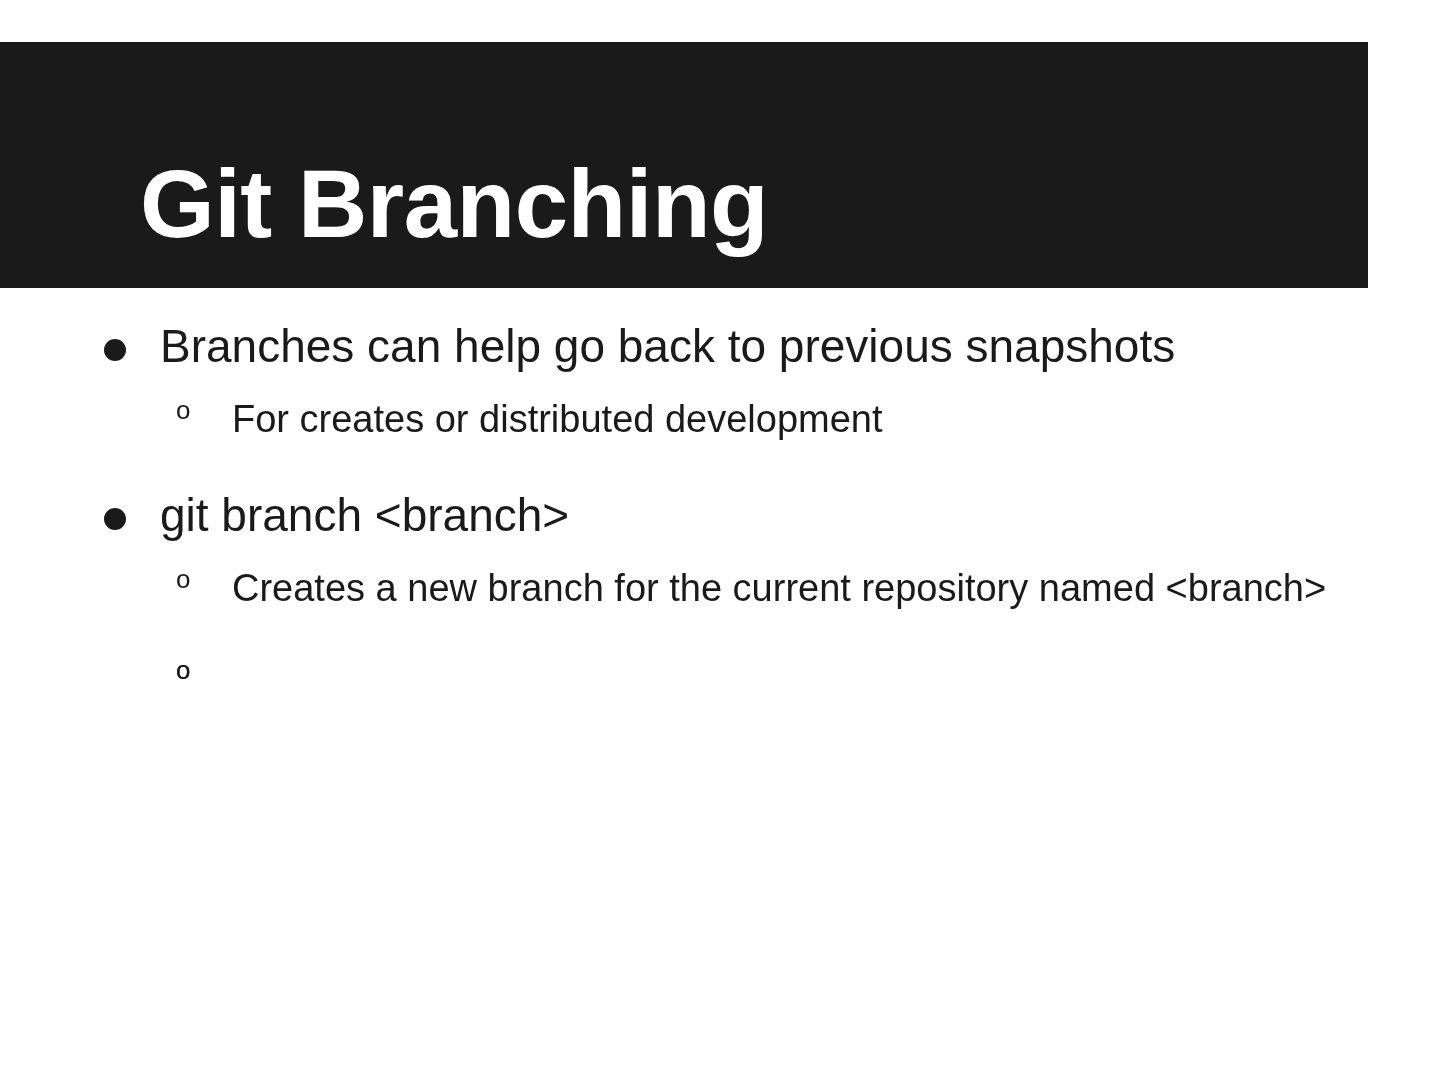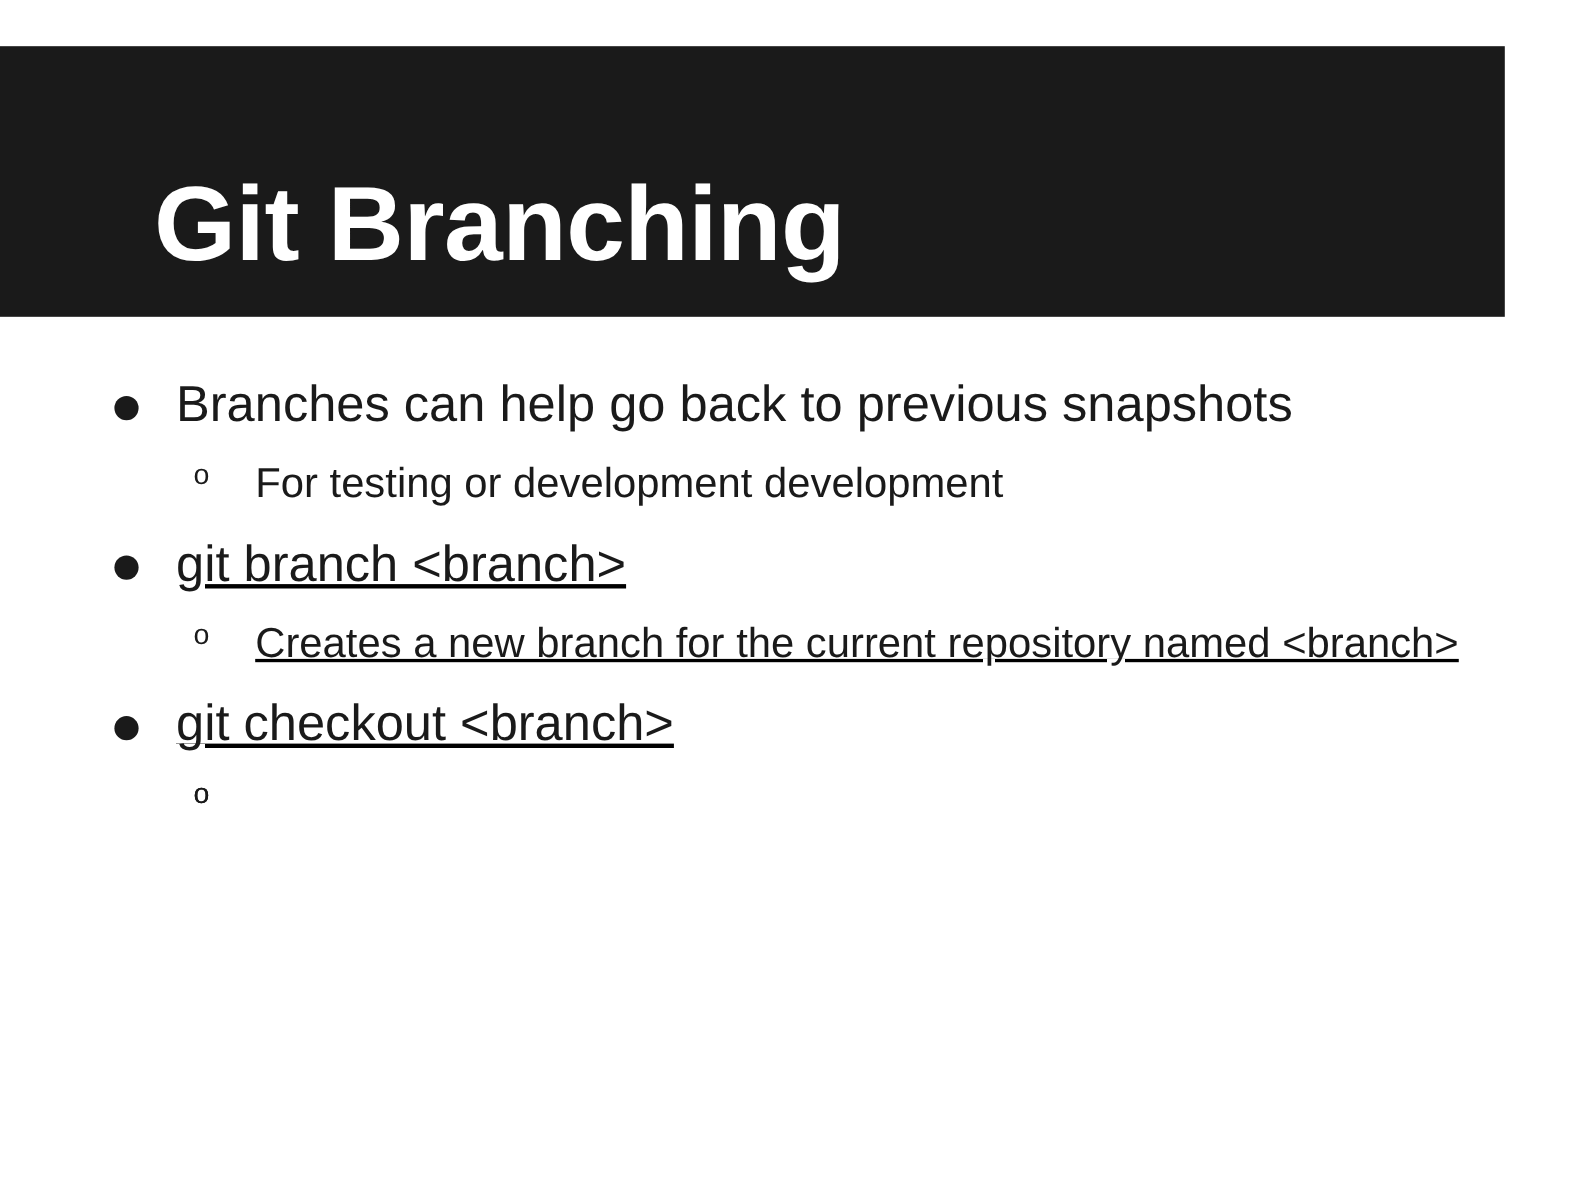--- a/index.html
+++ b/index.html
@@ -45,21 +45,21 @@
     line-height: 1.0;
     letter-spacing: -0.5px;
     margin: 0 0 36px 140px;
     white-space: nowrap;
   }
 
   
   .body-content {
     position: absolute;
     left: 0;
-    top: 339px;
+    top: 318px;
     width: 1440px;
   }
 
   .bullet-group {
     position: relative;
   }
 
   
   .lvl1 {
     position: relative;
@@ -104,22 +104,21 @@
     line-height: 1;
     color: #1a1a1a;
     font-family: "Liberation Sans", sans-serif;
   }
   .lvl2 .txt {
     display: block;
   }
 
   
   .gap-before-group {
-    margin-top: 20px;
-    text-decoration: underline;
+    margin-top: 44px;
   }
   .gap-before-sub {
     margin-top: 22px;
   }
   .gap-sub-sub {
     margin-top: 20px;
   }
 </style>
 </head>
 <body>
@@ -132,40 +131,36 @@
 
   <div class="body-content">
 
     <div class="bullet-group">
       <div class="lvl1">
         <span class="marker-l1"></span>
         <span class="txt">Branches can help go back to previous snapshots</span>
       </div>
       <div class="lvl2 gap-before-sub">
         <span class="marker-l2">o</span>
-        <span class="txt">For testing or development development</span>
+        <span class="txt">For creates or distributed development</span>
       </div>
     </div>
 
     <div class="bullet-group gap-before-group">
       <div class="lvl1">
         <span class="marker-l1"></span>
         <span class="txt">git branch &lt;branch&gt;</span>
       </div>
       <div class="lvl2 gap-before-sub">
         <span class="marker-l2">o</span>
         <span class="txt">Creates a new branch for the current repository named &lt;branch&gt;</span>
       </div>
     </div>
 
     <div class="bullet-group gap-before-group">
-      <div class="lvl1">
-        <span class="marker-l1"></span>
-        <span class="txt">git checkout &lt;branch&gt;</span>
-      </div>
       <div class="lvl2 gap-before-sub">
         <span class="marker-l2">o</span>
       </div>
       <div class="lvl2 gap-sub-sub">
         <span class="marker-l2">o</span>
       </div>
     </div>
 
   </div>
 </div>

